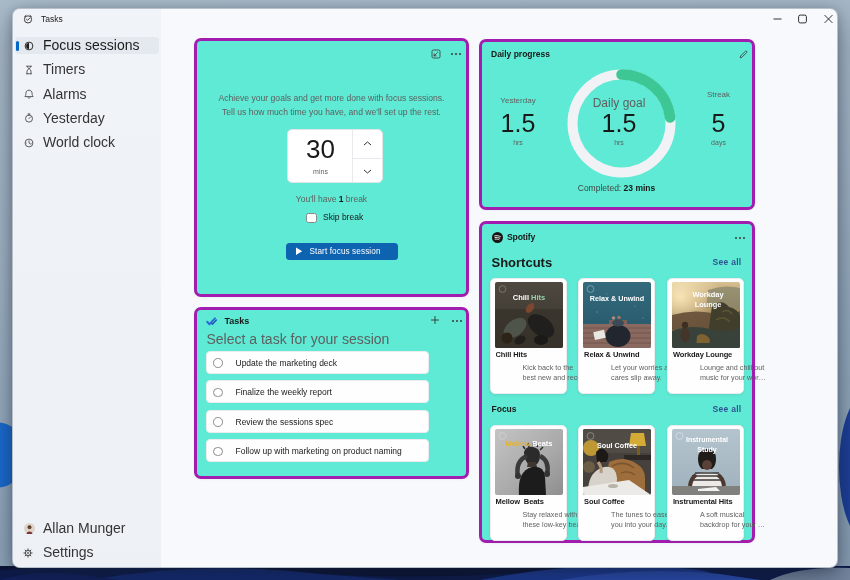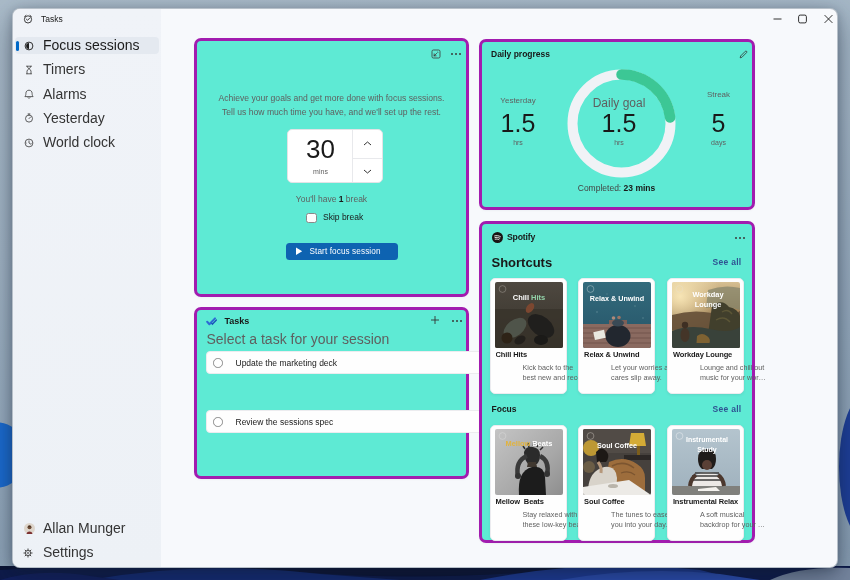--- a/index.html
+++ b/index.html
@@ -17,21 +17,21 @@
   font-size:8.5px; color:#1b1b1b; }
 .navrow { position:absolute; left:2px; width:144px; height:17px; border-radius:4px; }
 .navrow.sel { background:#e4e9f0; }
 .accent { position:absolute; left:1px; top:3.5px; width:2.6px; height:10px; border-radius:2px; background:#0068c7; }
 .navico { position:absolute; left:9px; top:3.5px; width:10px; height:10px; }
 .navtxt { position:absolute; left:28px; top:0; height:17px; line-height:17px; font-size:14px; color:#343434; }
 .card { position:absolute; background:#5eead4; border-radius:7px;
   border:3px solid #a21caf; box-shadow:0 1px 2px rgba(80,90,110,0.05); }
 .ctr { text-align:center; }
 .gray { color:#5f5f5f; }
-.taskrow { position:absolute; left:8.5px; width:284px; height:23px; background:#fefefe;
+.taskrow { position:absolute; left:8.5px; width:223px; height:23px; background:#fefefe;
   border:1px solid #ececef; border-radius:4px; }
 .radio { position:absolute; left:6.5px; top:6.5px; width:9.5px; height:9.5px; border-radius:50%;
   border:1px solid #8a8a8a; background:#fff; }
 .tasklbl { position:absolute; left:29px; top:0; height:22px; line-height:22px; font-size:8.5px; color:#191919; }
 .tile { position:absolute; width:77.4px; height:116.3px; background:#fefefe; border:1px solid #ececf0;
   border-radius:5px; box-shadow:0 1px 2.5px rgba(70,80,100,0.12); }
 .tileimg { position:absolute; left:4.2px; top:3.8px; width:68px; height:66px; border-radius:2px; }
 .tiletitle { position:absolute; left:5px; top:71px; width:72px; font-size:7.5px; font-weight:bold; color:#191919; line-height:10px; white-space:nowrap; overflow:hidden; letter-spacing:-0.1px; }
 .tiledesc { position:absolute; left:5px; top:84.5px; width:70px; font-size:7.2px; color:#5f5f5f; line-height:9.6px; height:20px; overflow:hidden; white-space:nowrap;margin-left:27px; }
 </style>
@@ -164,23 +164,31 @@
     <svg style="position:absolute;left:254px;top:9px;width:12px;height:4px;" viewBox="0 0 12 4">
         <circle cx="2" cy="2" r="1" fill="#3a3a3a"></circle>
         <circle cx="6" cy="2" r="1" fill="#3a3a3a"></circle>
         <circle cx="10" cy="2" r="1" fill="#3a3a3a"></circle>
       </svg>
     <div class="gray" style="position:absolute;left:9.5px;top:24px;font-size:14px;line-height:11px;">Select a task for your session</div>
     <div class="taskrow" style="top:41px;">
         <div class="radio"></div>
         <div class="tasklbl">Update the marketing deck</div>
       </div>
+    <div class="taskrow" style="top:70.5px;">
+        <div class="radio"></div>
+        <div class="tasklbl">Finalize the weekly report</div>
+      </div>
     <div class="taskrow" style="top:100px;">
         <div class="radio"></div>
         <div class="tasklbl">Review the sessions spec</div>
+      </div>
+    <div class="taskrow" style="top:129.5px;">
+        <div class="radio"></div>
+        <div class="tasklbl">Follow up with marketing on product naming</div>
       </div>
   </div>
 
   <div class="card" id="dailycard" style="left:465.5px;top:30px;width:276px;height:171px;">
     <div style="position:absolute;left:9.5px;top:6px;font-size:8.5px;font-weight:bold;color:#191919;line-height:12px;">Daily progress</div>
     <svg style="position:absolute;left:257px;top:8px;width:9px;height:9px;" viewBox="0 0 9 9">
       <path d="M1.2 7.8 L1.6 6 L6.3 1.3 A0.9 0.9 0 0 1 7.6 1.3 A0.9 0.9 0 0 1 7.6 2.6 L2.9 7.3 L1.2 7.8 Z" fill="none" stroke="#333" stroke-width="0.8" stroke-linejoin="round"></path>
     </svg>
     <svg style="position:absolute;left:81px;top:22.5px;width:117px;height:117px;" viewBox="0 0 117 117">
       <circle cx="58.5" cy="58.5" r="49" fill="none" stroke="#f0f2f6" stroke-width="10"></circle>
@@ -356,17 +364,17 @@
         <path d="M26 30 q0 -10 9 -10 q9 0 9 10 q0 7 -4 10 h-10 q-4 -3 -4 -10 Z" fill="#201c1a"></path>
         <ellipse cx="35" cy="36" rx="5" ry="5" fill="#5a4036"></ellipse>
         <path d="M20 57 q0 -14 15 -14 q15 0 15 14 Z" fill="#ece9e6"></path>
         <path d="M21 51 h28 M20 47 h29 M23 44 h24" stroke="#3c3c3c" stroke-width="1.3"></path>
         <path d="M18 57 q1 -8 6 -11 M52 57 q-1 -8 -6 -11" stroke="#4c382e" stroke-width="4" fill="none"></path>
         <path d="M26 60 l18 -2 l4 4 h-22 Z" fill="#f4f2ee"></path>
         <circle cx="7.5" cy="7" r="3.4" fill="none" stroke="#e0e6ea" stroke-width="0.7" opacity="0.9"></circle>
         <text x="35" y="13" text-anchor="middle" font-family="Liberation Sans, sans-serif" font-size="7px" font-weight="bold" fill="#fff">Instrumental</text>
         <text x="35" y="23" text-anchor="middle" font-family="Liberation Sans, sans-serif" font-size="7px" font-weight="bold" fill="#fff">Study</text>
       </svg>
-      <div class="tiletitle">Instrumental Relax</div>
+      <div class="tiletitle">Instrumental Hits</div>
       <div class="tiledesc">A soft musical<br>backdrop for your …</div>
     </div>
   </div>
 </div>
 
 </body></html>

